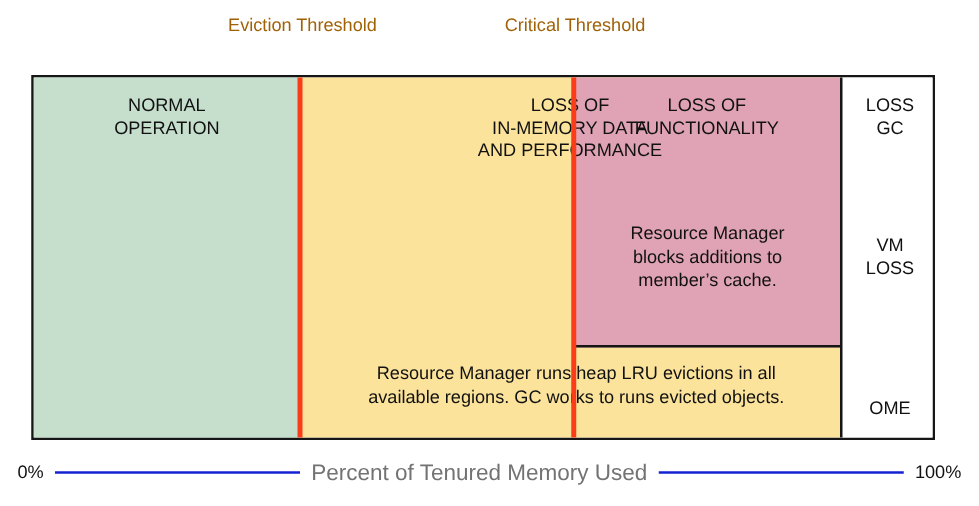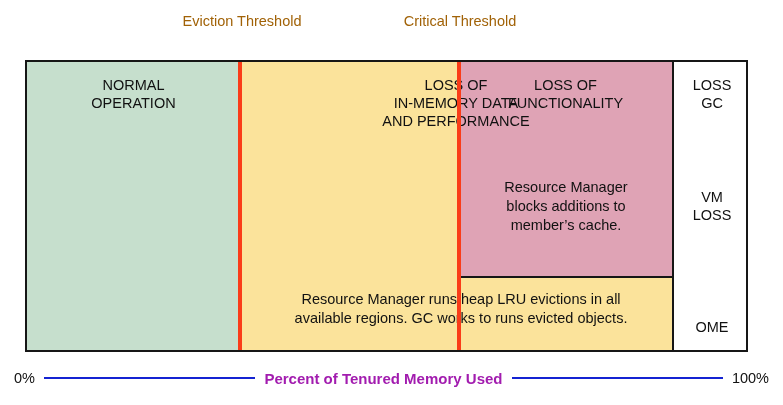--- a/index.html
+++ b/index.html
@@ -176,24 +176,23 @@
   #axis-start { margin-left: 14px; }
   #axis-end   { margin-right: 14px; }
   .axis-line {
     flex: 1 1 auto;
     height: 0;
     border-top: 2.5px solid #1423d2;
     margin: 0 9px;
   }
   #axis-caption {
     flex: 0 0 auto;
-    font-size: 15px;
-    color: #a21caf;
+    font-size: 18px;
+    color: #737373;
     white-space: nowrap;
-    font-weight: bold;
   }
 </style>
 </head>
 <body>
 
 <div id="stage">
 
   <div class="threshold-label" id="eviction-threshold-label">Eviction
 Threshold</div>
 

